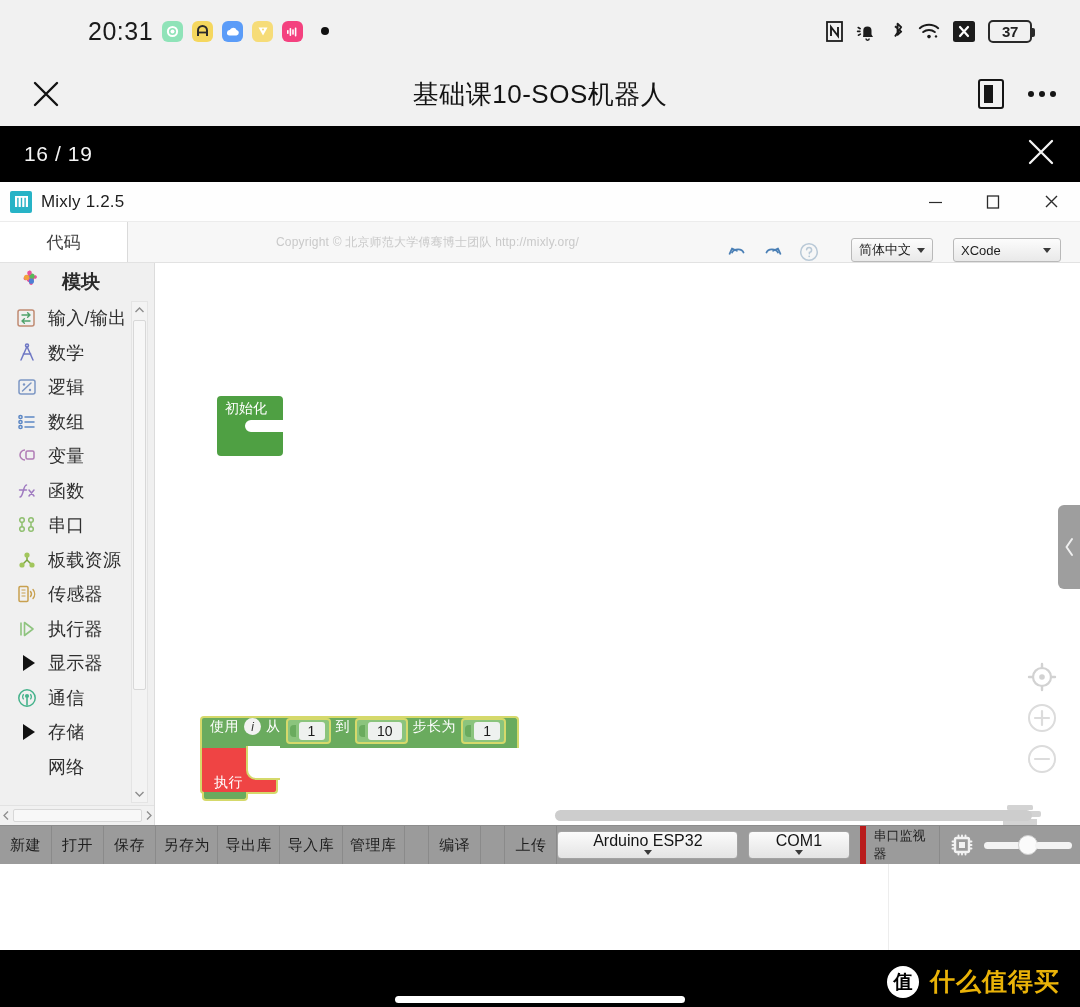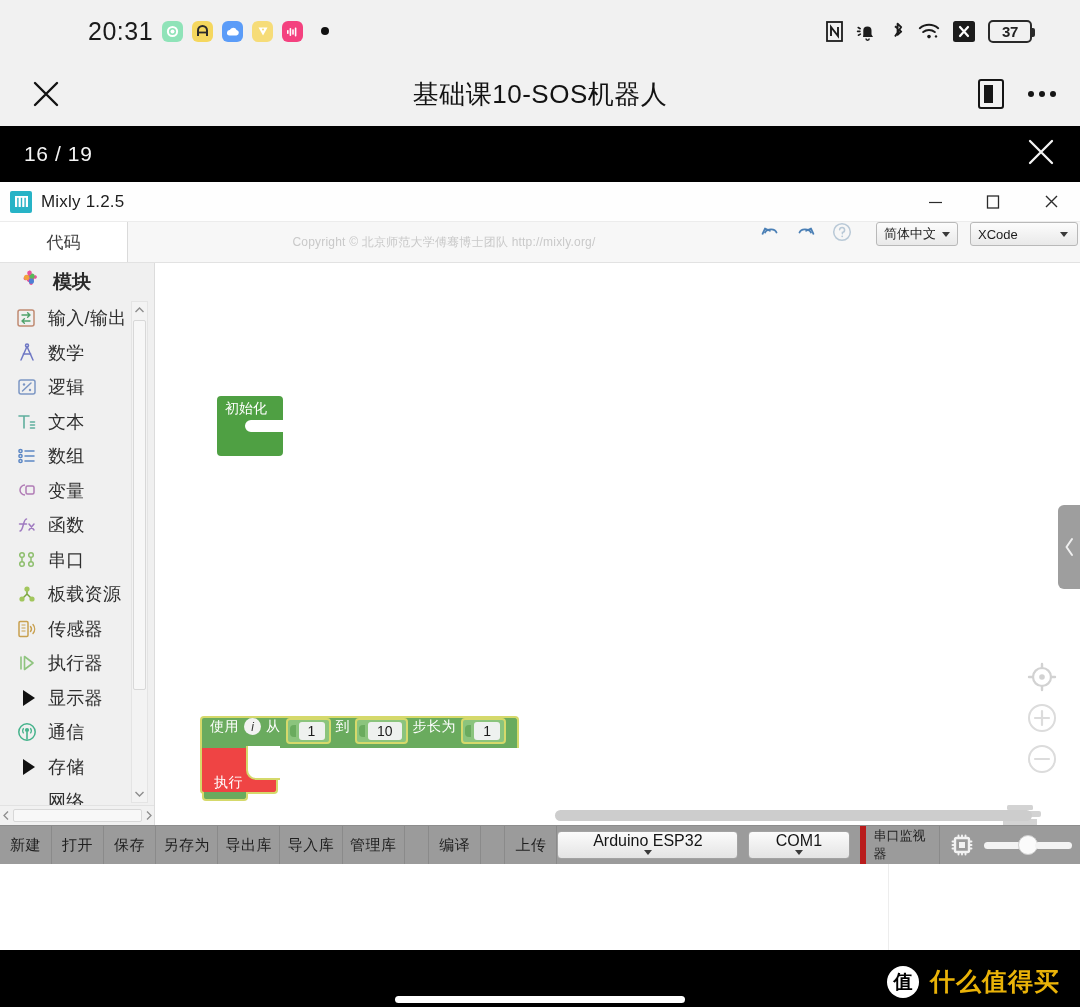--- a/index.html
+++ b/index.html
@@ -95,30 +95,30 @@
   .tb-icons svg { display: block; }
   .combo {
     height: 24px; background: linear-gradient(#fcfcfc,#e9e9e9);
     border: 1px solid #b9b9b9; border-radius: 3px;
     display: flex; align-items: center; padding: 0 7px; gap: 6px;
     font-size: 13px; color: #1c1c1c; white-space: nowrap;
   }
   .combo.wide { width: 108px; justify-content: space-between; padding-right: 9px; }
   .caret { width: 0; height: 0; border-left: 4px solid transparent;
            border-right: 4px solid transparent; border-top: 5px solid #3a3a3a; }
-  .toolbar-right { display: flex; align-items: flex-start; gap: 12px; padding-right: 2px; }
+  .toolbar-right { display: flex; align-items: flex-end; gap: 20px; padding-right: 19px; }
 
   
   .workarea { display: flex; height: 562px; position: relative; }
   .sidebar {
     width: 155px; background: #f0f0f0; position: relative;
     border-right: 1px solid #dcdcdc; overflow: hidden;
   }
   .sb-head {
-    display: flex; align-items: center; gap: 11px; padding: 7px 0 7px 18px; height: 38px;
+    display: flex; align-items: center; gap: 20px; padding: 7px 0 7px 18px; height: 38px;
   }
   .sb-head .lbl { font-size: 19px; color: #2b2b2b; font-weight: 600; }
   .sb-list { padding-left: 8px; }
   .sb-item {
     display: flex; align-items: center; gap: 9px; height: 34.5px; padding-left: 6px;
   }
   .sb-item .ic { width: 25px; height: 25px; display: flex; align-items: center; justify-content: center; flex: none; }
   .sb-item .ic svg { display: block; }
   .sb-item .lbl { font-size: 18px; color: #2f2f2f; white-space: nowrap; letter-spacing: .3px; }
   .tri { width: 0; height: 0; border-top: 8px solid transparent; border-bottom: 8px solid transparent;
@@ -490,31 +490,20 @@
               <svg width="22" height="22" viewBox="0 0 22 22">
                   <rect x="3" y="4" width="16" height="14" rx="2" fill="none" stroke="#7c96c4" stroke-width="1.5"></rect>
                   <path d="M6.5 15L15 7" stroke="#7c96c4" stroke-width="1.5" stroke-linecap="round"></path>
                   <circle cx="8" cy="8.5" r="1.2" fill="#7c96c4"></circle>
                   <circle cx="14" cy="14" r="1.2" fill="#7c96c4"></circle>
                 </svg>
             </span>
             <span class="lbl">逻辑</span>
           </div>
 
-          <div class="sb-item">
-            <span class="ic">
-              <svg width="22" height="22" viewBox="0 0 22 22">
-                  <g fill="none" stroke="#5fae9d" stroke-width="1.6" stroke-linecap="round">
-                    <path d="M3 5h10M8 5v12"></path>
-                    <path d="M14.5 11h4M14.5 14h4M14.5 17h4"></path>
-                  </g>
-                </svg>
-            </span>
-            <span class="lbl">文本</span>
-          </div>
 
           <div class="sb-item">
             <span class="ic">
               <svg width="22" height="22" viewBox="0 0 22 22">
                   <g fill="none" stroke="#5b86c4" stroke-width="1.5" stroke-linecap="round">
                     <circle cx="4.5" cy="6" r="1.6"></circle>
                     <circle cx="4.5" cy="11" r="1.6"></circle>
                     <circle cx="4.5" cy="16" r="1.6"></circle>
                     <path d="M9 6h9M9 11h9M9 16h9"></path>
                   </g>

